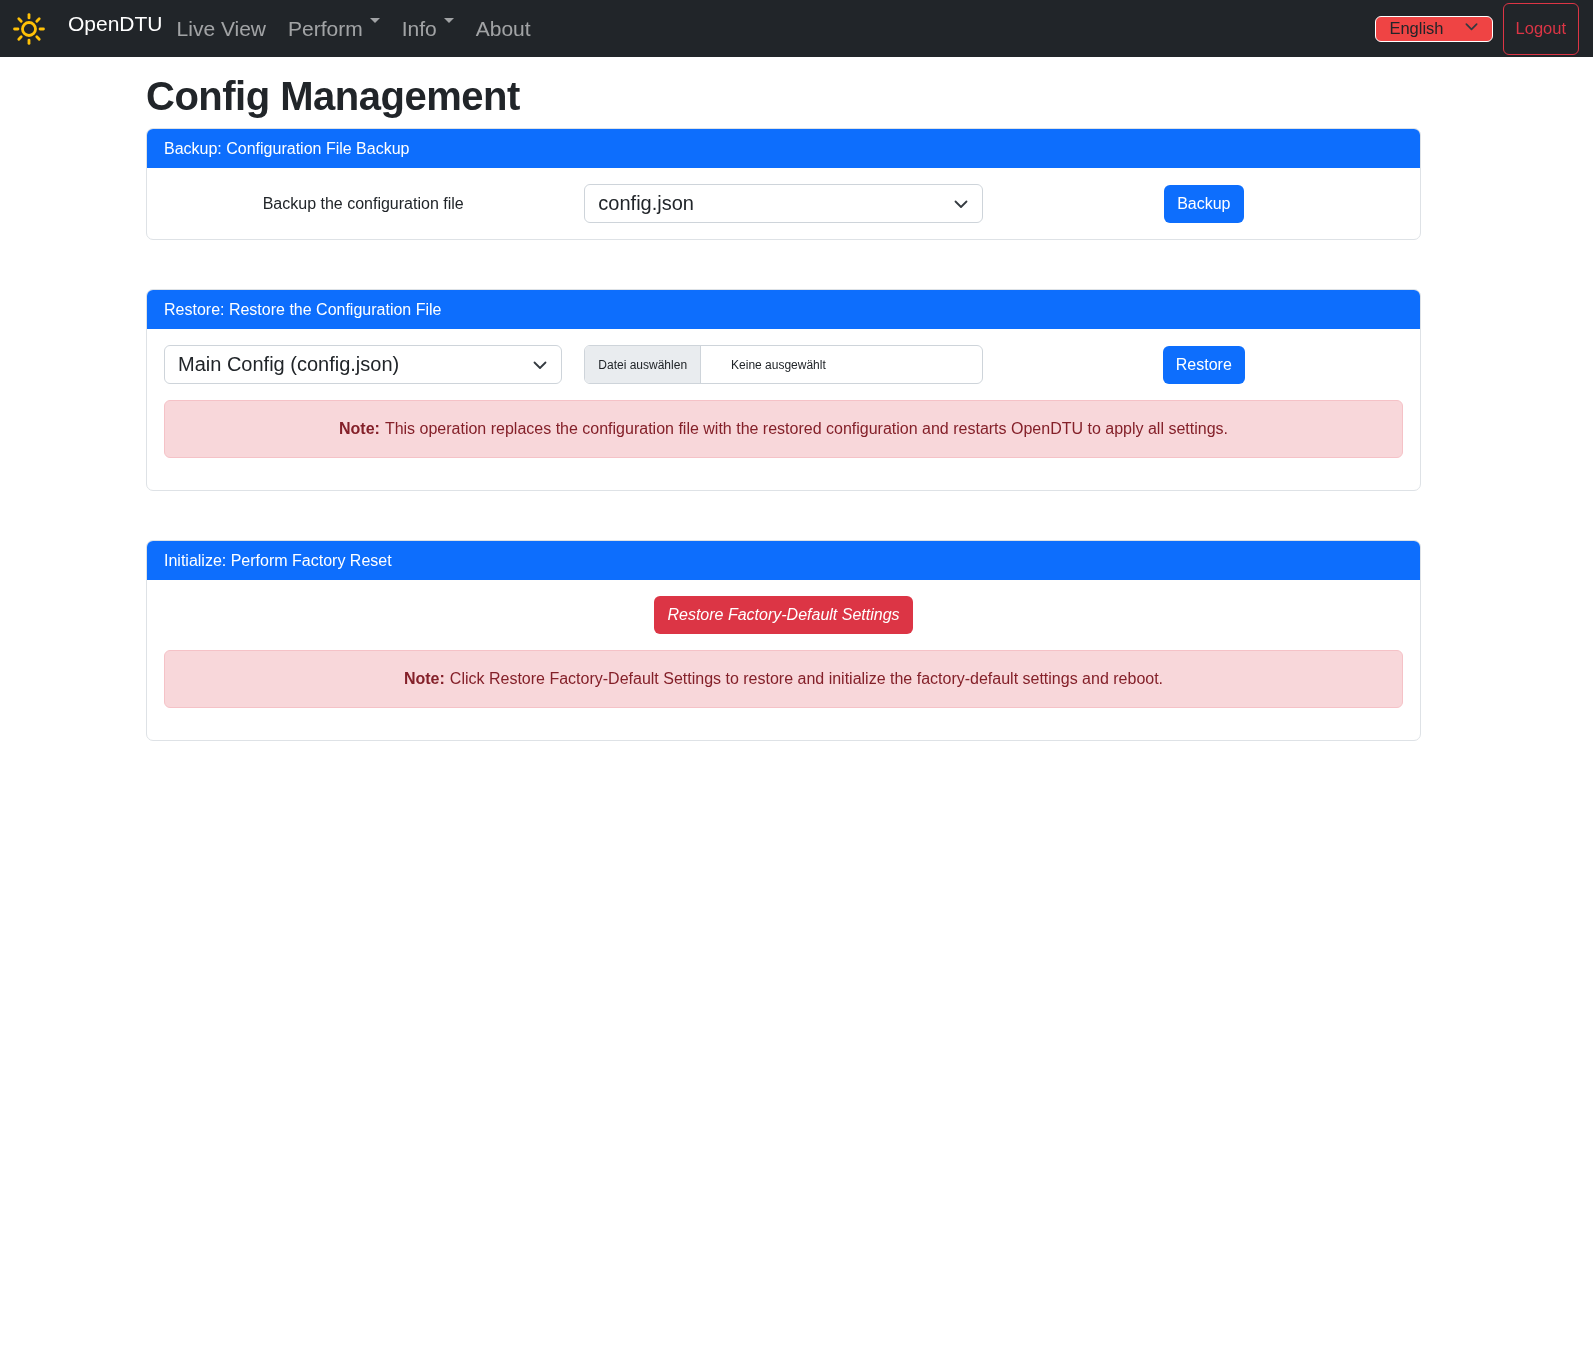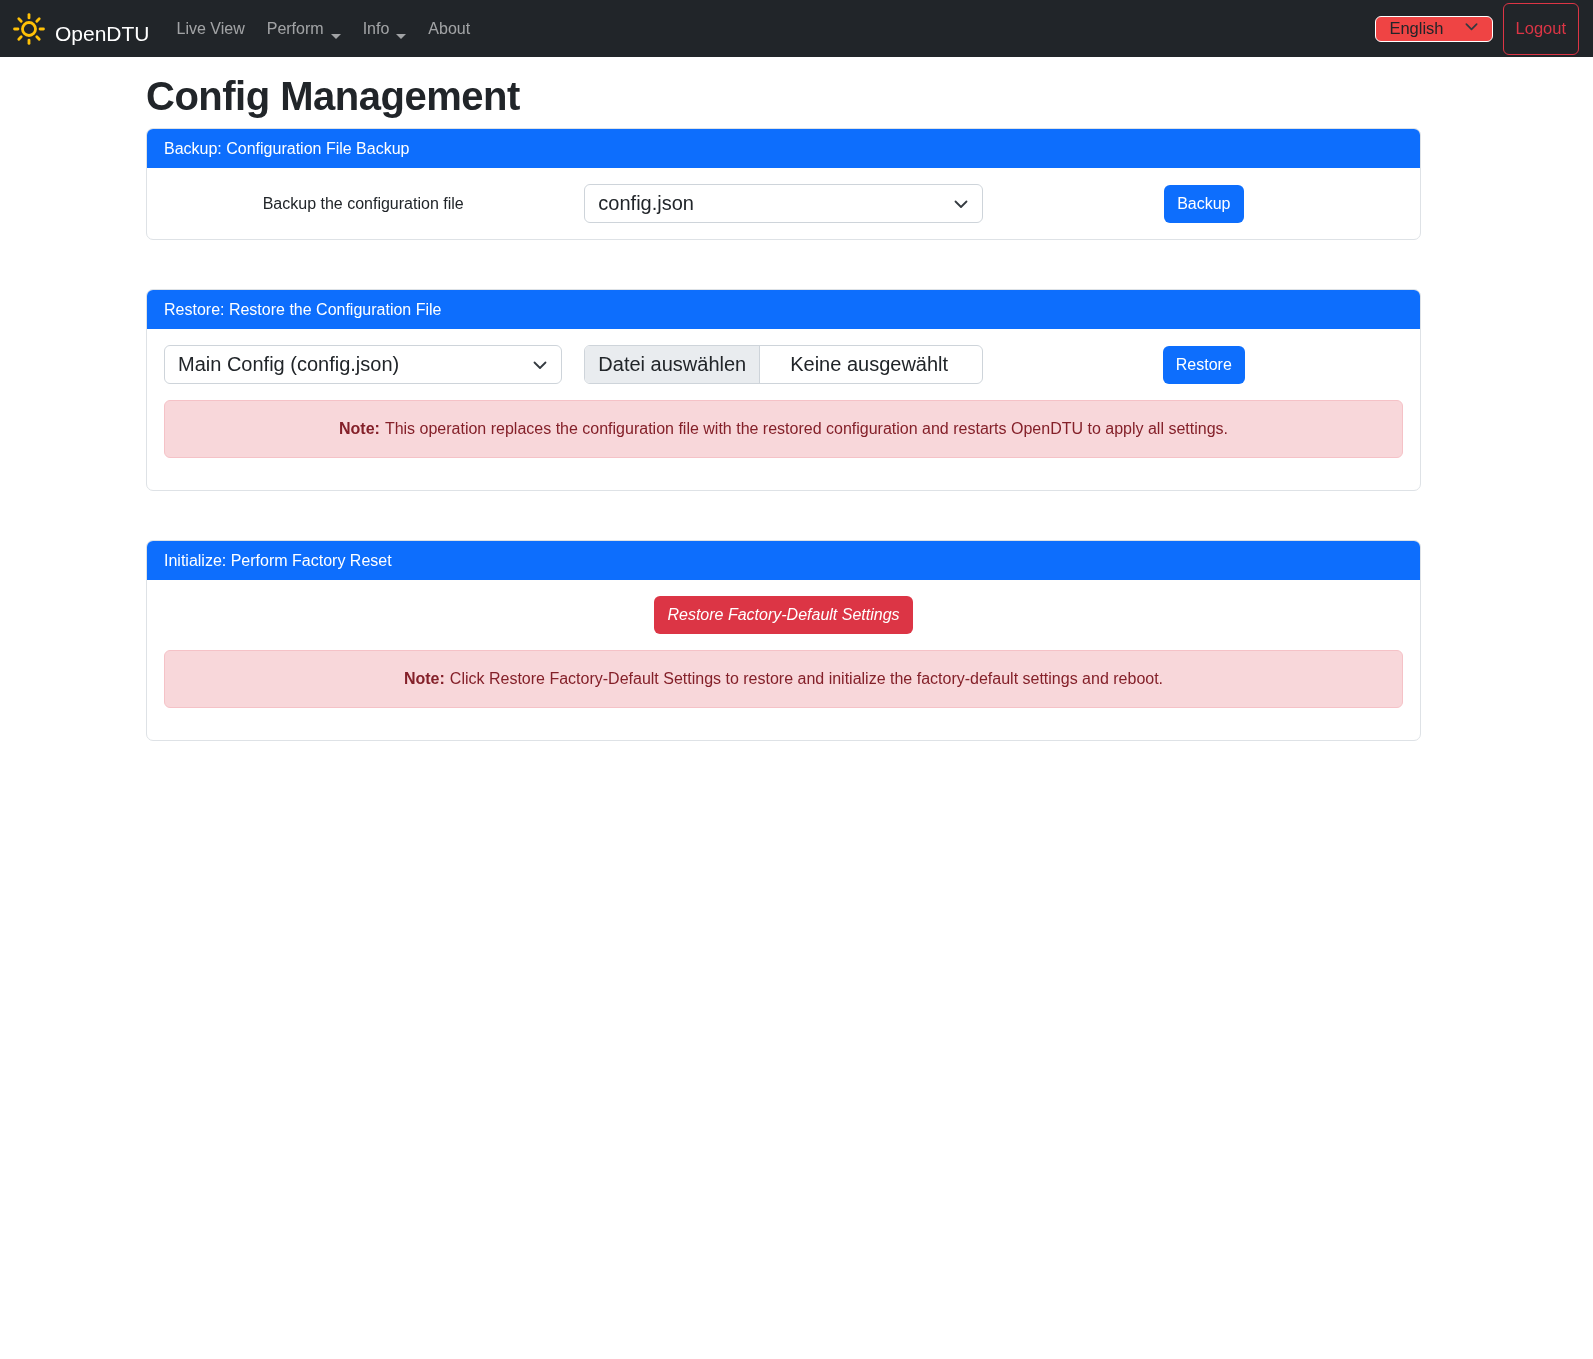--- a/index.html
+++ b/index.html
@@ -28,40 +28,40 @@
   
   .navbar {
     height: 57px;
     background: var(--navbar-bg);
     display: flex;
     align-items: center;
     padding: 0 12px;
   }
   .brand {
     display: flex;
-    align-items: flex-end;
-    gap: 9px;
+    align-items: flex-start;
+    gap: 22px;
     color: #ffffff;
     font-size: 21px;
     font-weight: 500;
-    margin-right: 16px;
+    margin-right: 3px;
     cursor: pointer;
     white-space: nowrap;
   }
   .brand svg { display: block; }
   .nav-links { display: flex; align-items: center; }
   .nav-link {
     color: var(--nav-link);
-    font-size: 16px;
+    font-size: 21px;
     padding: 8px 11px;
     cursor: pointer;
     text-decoration: none;
     white-space: nowrap;
     display: flex;
-    align-items: flex-end;
+    align-items: flex-start;
   }
   .caret {
     display: inline-block;
     margin-left: 7px;
     border-top: 5px solid;
     border-right: 5px solid transparent;
     border-left: 5px solid transparent;
     position: relative;
     top: 1px;
   }
@@ -166,21 +166,21 @@
   .btn-primary { background: var(--primary); color: #ffffff; }
   .btn-danger  { background: var(--danger);  color: #ffffff; font-style: italic; }
 
   .file-input {
     display: flex;
     height: 39px;
     border: 1px solid var(--input-border);
     border-radius: 6px;
     overflow: hidden;
     background: #ffffff;
-    font-size: 20px;
+    font-size: 12px;
     cursor: pointer;
     width: 100%;
   }
   .file-btn {
     background: var(--file-btn-bg);
     border-right: 1px solid var(--input-border);
     display: flex;
     align-items: center;
     padding: 0 13px;
     white-space: nowrap;

